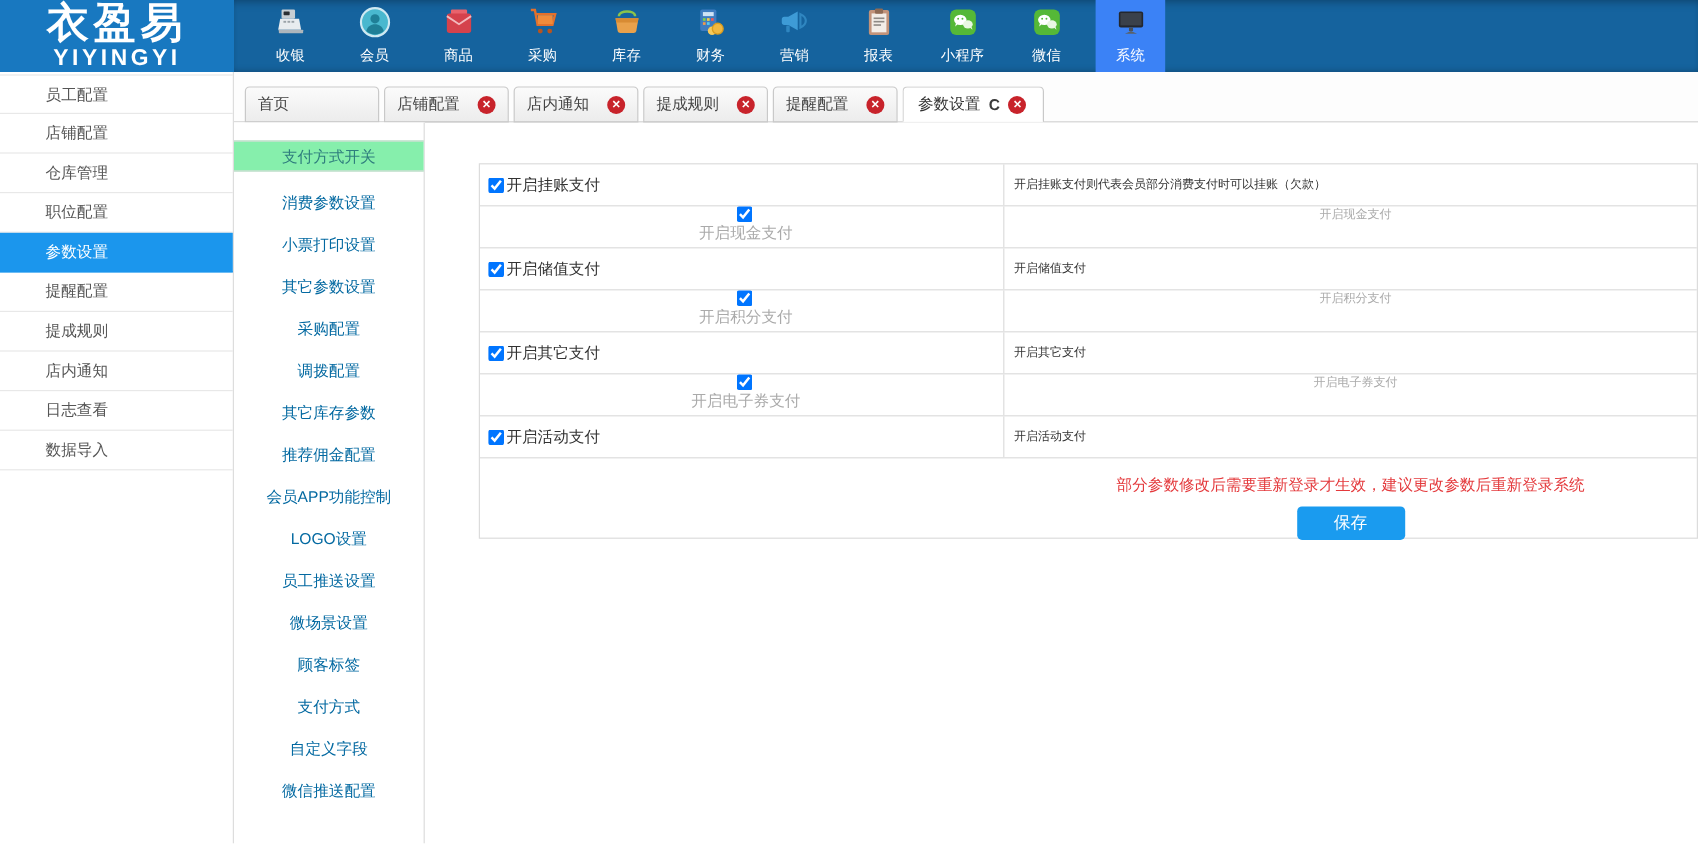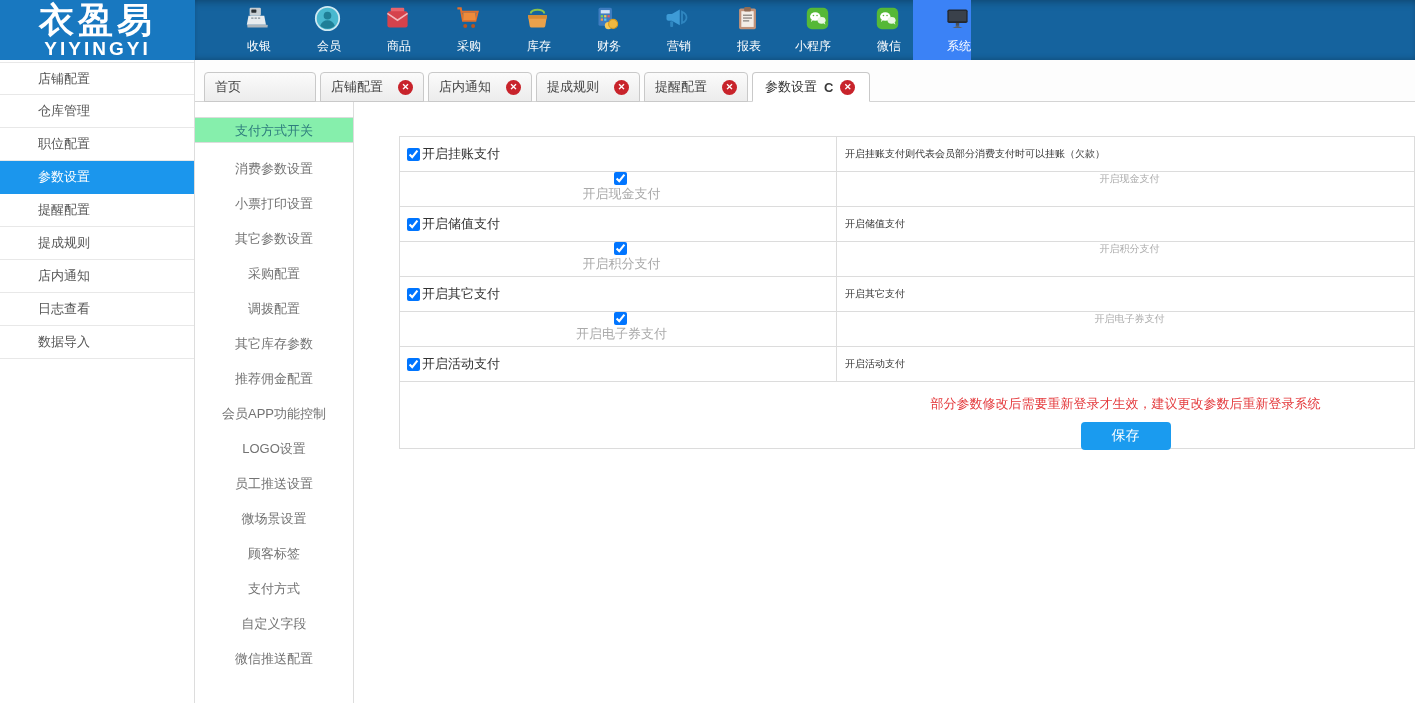--- a/index.html
+++ b/index.html
@@ -10,21 +10,21 @@
     background:#fff;
   }
 
   
   .topbar { display:flex; height:60px; }
   .logo { width:195px; background:#1878c0; color:#fff; text-align:center; overflow:hidden; padding-top:1px; }
   .logo .cn { font-size:35px; font-weight:bold; line-height:38px; letter-spacing:4px; }
   .logo .en { font-size:19px; font-weight:bold; line-height:20px; letter-spacing:3px; }
   .topnav { flex:1; background:#15639e; display:flex; padding-left:12px;
             box-shadow: inset 0 6px 8px -5px rgba(0,0,0,.35), inset 0 -4px 6px -4px rgba(0,0,0,.30); }
-  .nav-item { width:58px; margin:0 6px; display:flex; flex-direction:column; align-items:flex-end;
+  .nav-item { width:58px; margin:0 6px; display:flex; flex-direction:column; align-items:center;
               justify-content:center; color:#fff; font-size:12px; cursor:pointer; white-space:nowrap; }
   .nav-item svg { width:27px; height:27px; margin-bottom:3px; }
   .nav-item.active { background:#3b82f6; }
 
   
   .workspace { display:flex; height:643px; }
 
   .sidebar { width:195px; border-right:1px solid #ddd; padding-top:2px; background:#fff; }
   .sidebar-item { height:33px; line-height:32px; padding-left:38px; font-size:13px; color:#555;
                   border-bottom:1px solid #e8e8e8; cursor:pointer; }
@@ -42,21 +42,21 @@
   .tab-mid  { width:104px; }
   .tab.active { background:#fff; border-bottom-color:#fff; width:auto; min-width:118px;
                 justify-content:flex-start; gap:7px; padding:0 12px; color:#333; }
   .tab-close { width:15px; height:15px; border-radius:50%; background:#c8232b; color:#fff;
                font-size:9px; line-height:15px; text-align:center; font-weight:bold; cursor:pointer; flex:0 0 auto; }
   .tab-refresh { color:#3a3a3a; font-weight:bold; font-size:13px; cursor:pointer; }
 
   .content-row { flex:1; display:flex; min-height:0; }
 
   .settings-menu { width:159px; border-right:1px solid #ddd; padding-top:15px; background:#fff; }
-  .menu-item { height:35px; line-height:35px; text-align:center; font-size:13px; color:#737373; cursor:pointer; }
+  .menu-item { height:35px; line-height:35px; text-align:center; font-size:13px; color:#0369a1; cursor:pointer; }
   .menu-item.active { height:26px; line-height:25px; margin-bottom:8px; background:#86efac;
                       border-top:1px solid #dcdcdc; border-bottom:1px solid #dcdcdc; color:#2e7d7d; }
 
   .panel { flex:1; padding:34px 0 0 45px; min-width:0; }
 
   .switch-table { border:1px solid #dcdcdc; }
   .t-row { display:flex; border-bottom:1px solid #dcdcdc; height:35px;justify-content:flex-end; }
   .cell-label { width:437px; border-right:1px solid #dcdcdc; padding-left:7px;
                 display:flex; align-items:center; font-size:13px; color:#333; }
   .cell-label input { margin:0 2px 0 0; }
@@ -203,20 +203,21 @@
           </svg></span>
       <span>系统</span>
     </div>
 
   </div>
 </div>
 
 <div class="workspace">
 
   <div class="sidebar">
+    <div class="sidebar-item">员工配置</div>
     <div class="sidebar-item">店铺配置</div>
     <div class="sidebar-item">仓库管理</div>
     <div class="sidebar-item">职位配置</div>
     <div class="sidebar-item active">参数设置</div>
     <div class="sidebar-item">提醒配置</div>
     <div class="sidebar-item">提成规则</div>
     <div class="sidebar-item">店内通知</div>
     <div class="sidebar-item">日志查看</div>
     <div class="sidebar-item">数据导入</div>
   </div>

